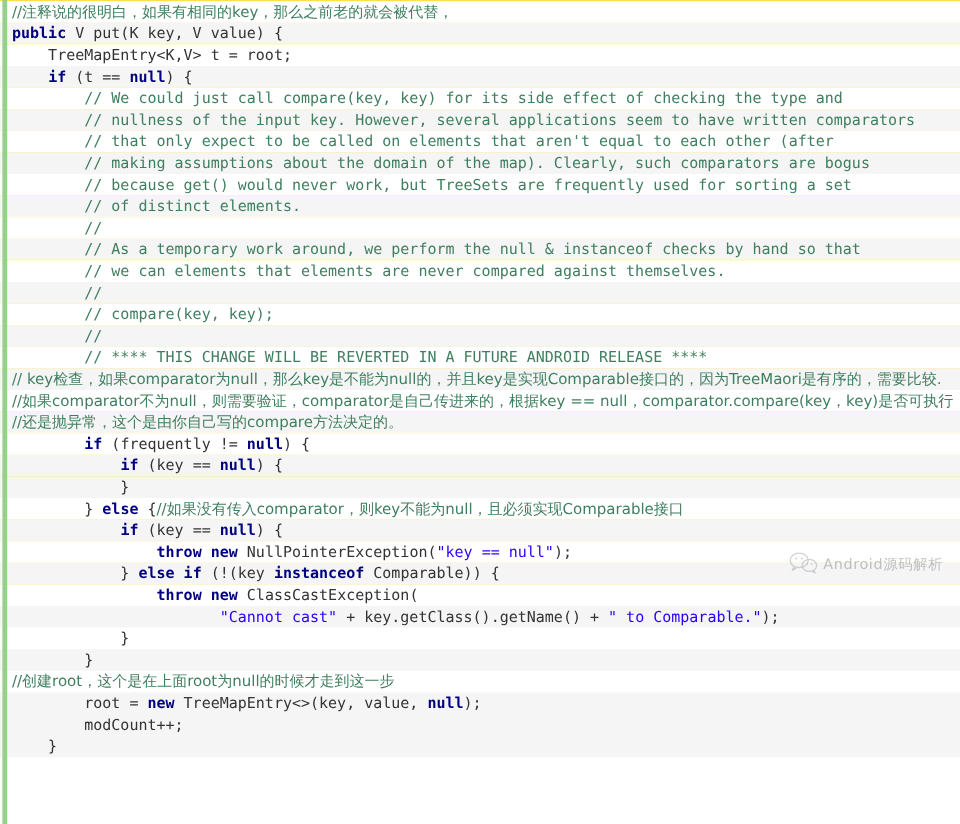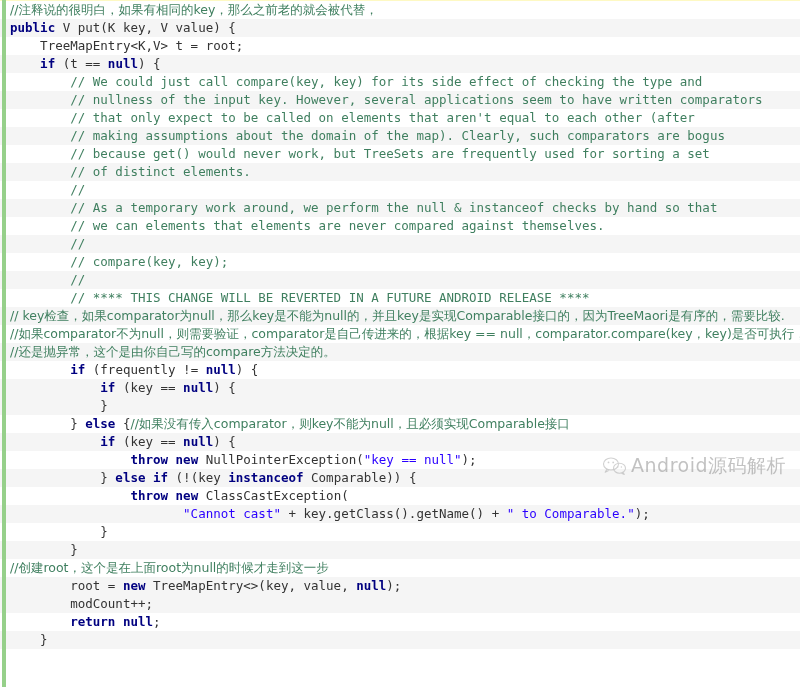--- a/index.html
+++ b/index.html
@@ -13,21 +13,21 @@
     height: 687px;
     overflow: hidden;
     font-family: "DejaVu Sans Mono", "Liberation Mono", monospace;
   }
 
   #code-block {
     position: relative;
     width: 800px;
     height: 501px;
     box-sizing: border-box;
-    background: #fef9c3;
+    background: #fde047;
     padding-top: 1px;
   }
 
   
   #gutter-stripe {
     position: absolute;
     left: 2px;
     top: 0;
     width: 4px;
     height: 687px;
@@ -64,26 +64,26 @@
   .num     { color: #b03030; }
   .pl      { color: #333333; text-align: right; }
 
   
   #watermark {
     position: absolute;
     right: 14px;
     bottom: 22px;
     z-index: 5;
     display: flex;
-    align-items: center;
+    align-items: flex-end;
     gap: 3px;
     opacity: 0.45;
     color: #7a7a7a;
     font-family: "DejaVu Sans", "Liberation Sans", sans-serif;
-    font-size: 19px;
+    font-size: 12px;
     letter-spacing: 0.5px;
     pointer-events: none;
   }
   #watermark svg { display: block; }
 </style>
 </head>
 <body>
 
 <div id="code-block">
 
@@ -117,21 +117,20 @@
       <div class="code-line even"><span class="pl">            </span><span class="kw">if</span><span class="pl"> (key == </span><span class="kw">null</span><span class="pl">) {</span></div>
       <div class="code-line odd"><span class="pl">                </span><span class="kw">throw</span><span class="pl"> </span><span class="kw">new</span><span class="pl"> NullPointerException(</span><span class="str">"key == null"</span><span class="pl">);</span></div>
       <div class="code-line even"><span class="pl">            } </span><span class="kw">else</span><span class="pl"> </span><span class="kw">if</span><span class="pl"> (!(key </span><span class="kw">instanceof</span><span class="pl"> Comparable)) {</span></div>
       <div class="code-line odd"><span class="pl">                </span><span class="kw">throw</span><span class="pl"> </span><span class="kw">new</span><span class="pl"> ClassCastException(</span></div>
       <div class="code-line even"><span class="pl">                       </span><span class="str">"Cannot cast"</span><span class="pl"> + key.getClass().getName() + </span><span class="str">" to Comparable."</span><span class="pl">);</span></div>
       <div class="code-line odd"><span class="pl">            }</span></div>
       <div class="code-line even"><span class="pl">        }</span></div>
       <div class="code-line odd"><span class="cmcn">//创建root，这个是在上面root为null的时候才走到这一步</span></div>
       <div class="code-line even"><span class="pl">        root = </span><span class="kw">new</span><span class="pl"> TreeMapEntry&lt;&gt;(key, value, </span><span class="kw">null</span><span class="pl">);</span></div>
       <div class="code-line even"><span class="pl">        modCount++;</span></div>
-      <div class="code-line odd"><span class="pl">        </span><span class="kw">return</span><span class="pl"> </span><span class="kw">null</span><span class="pl">;</span></div>
       <div class="code-line even"><span class="pl">    }</span></div>
     </div>
 
   <div id="watermark">
     <span>
       <svg width="26" height="20" viewBox="0 0 26 20" fill="none" stroke="#9a9a9a" stroke-width="1.1">
         <ellipse cx="9" cy="8" rx="7.5" ry="6"></ellipse>
         <path d="M5 13 L3.2 16.2 L6.6 14.4" stroke-linejoin="round"></path>
         <circle cx="6.5" cy="6.4" r="0.9" fill="#9a9a9a" stroke="none"></circle>
         <circle cx="11.2" cy="6.4" r="0.9" fill="#9a9a9a" stroke="none"></circle>

